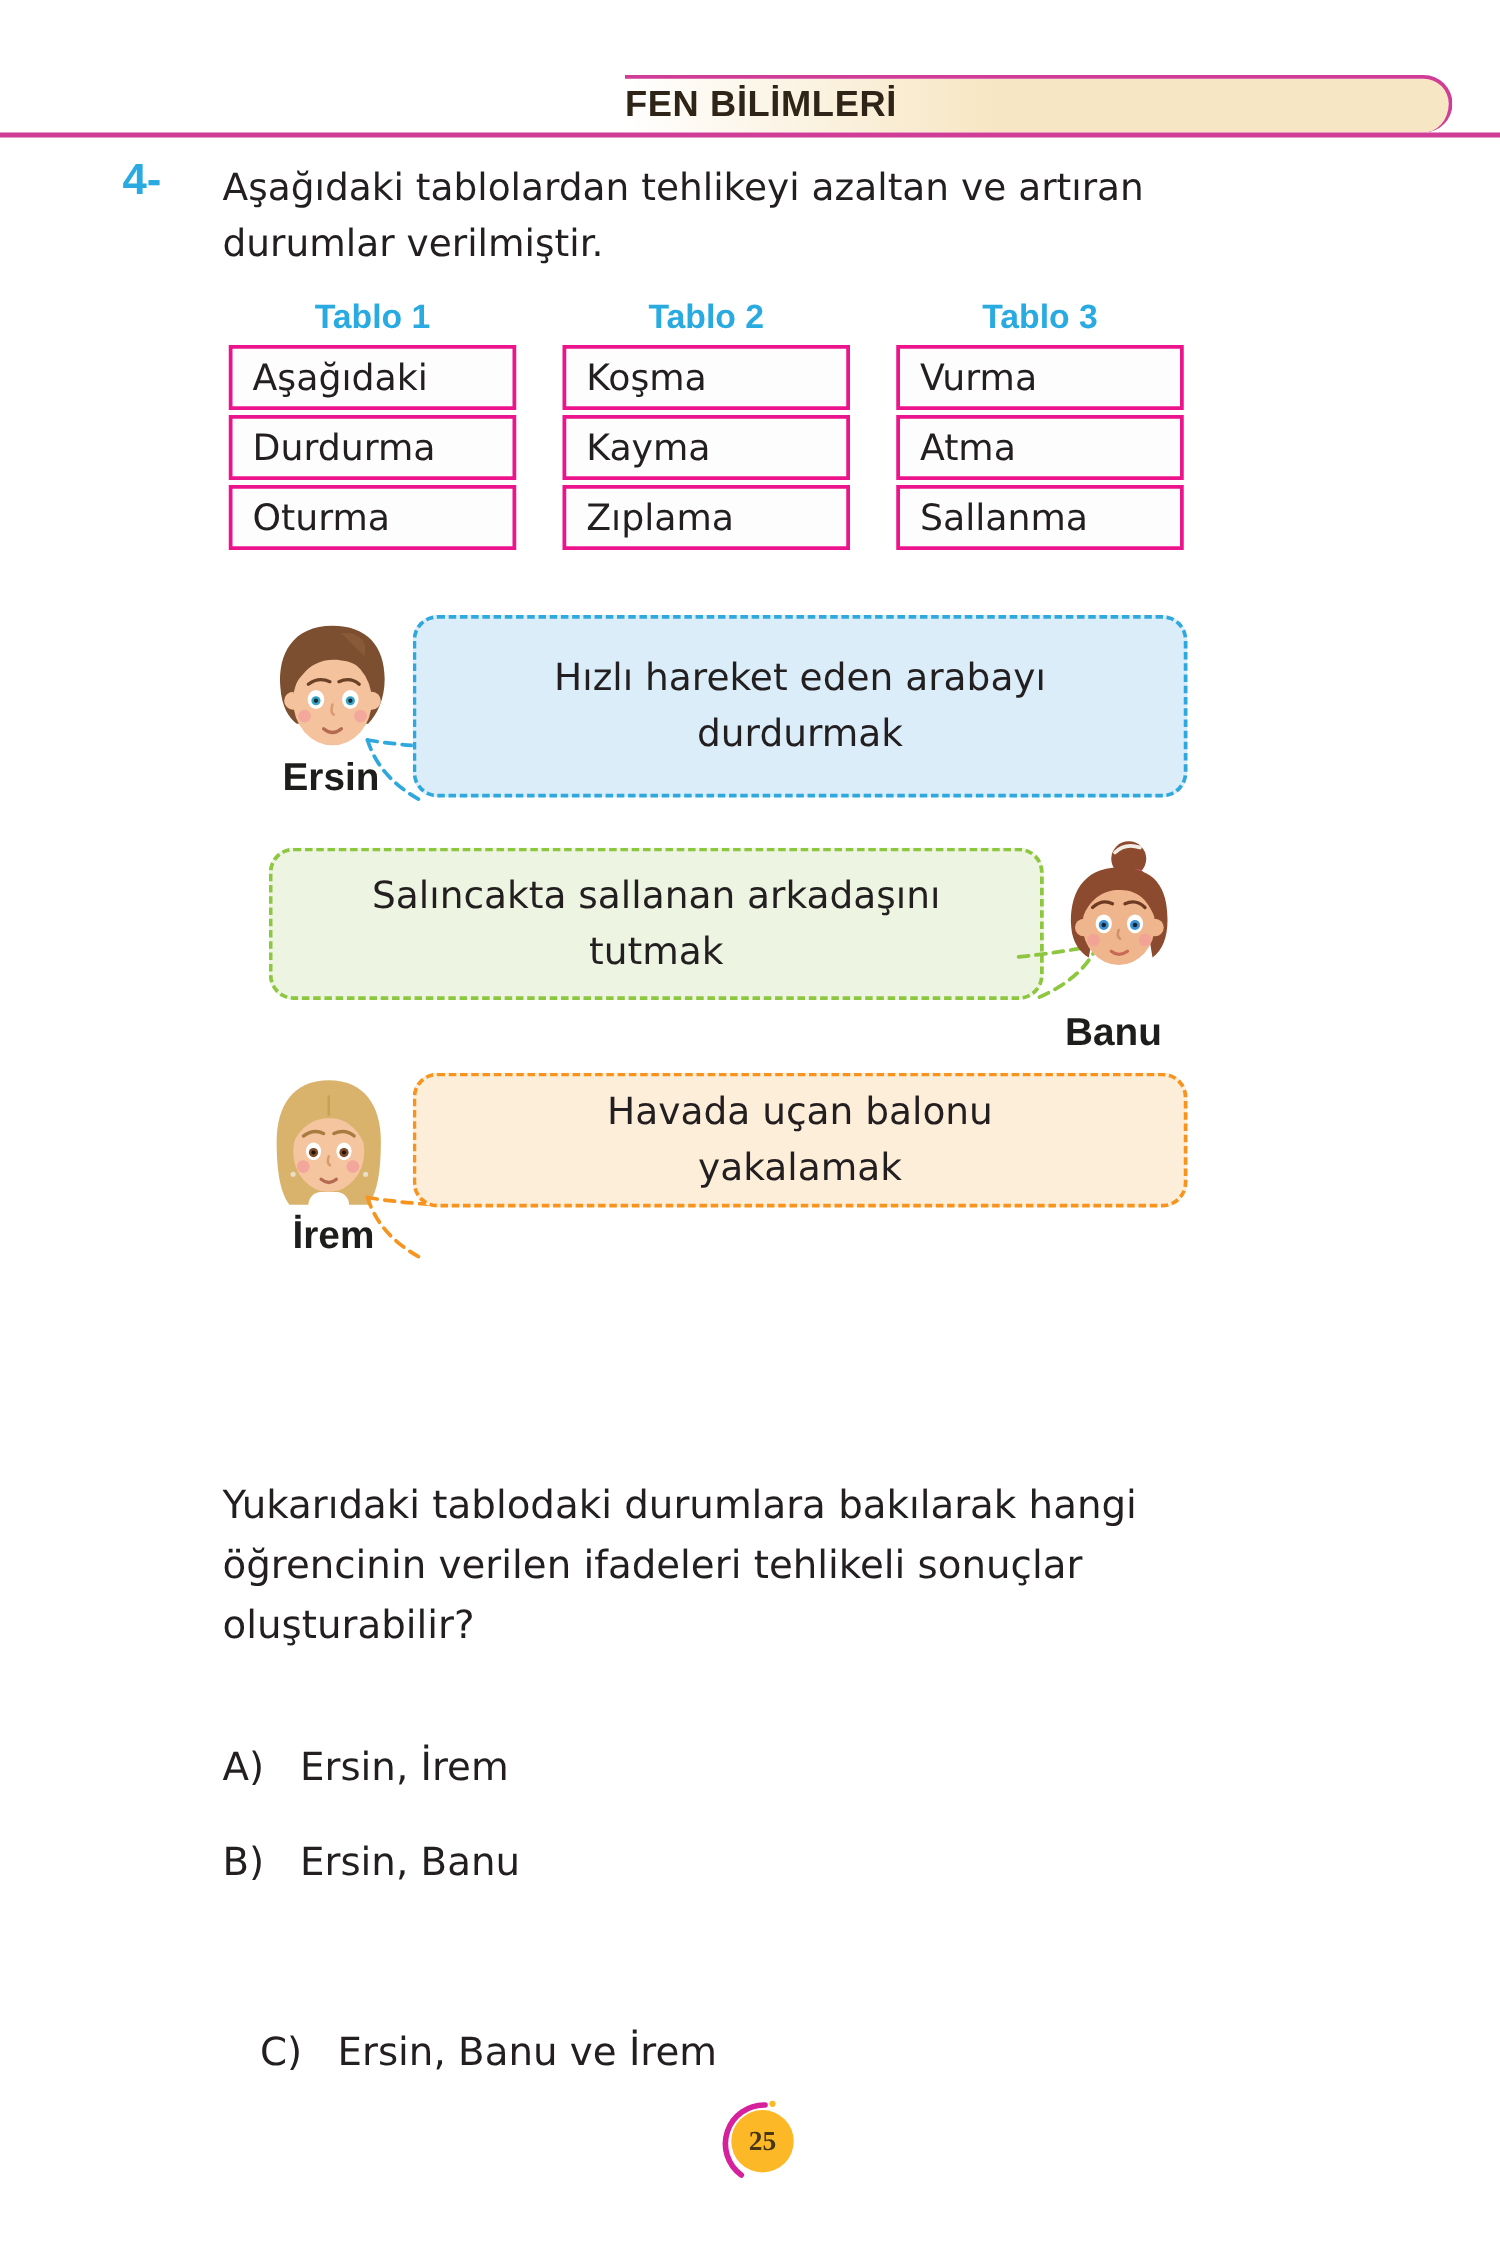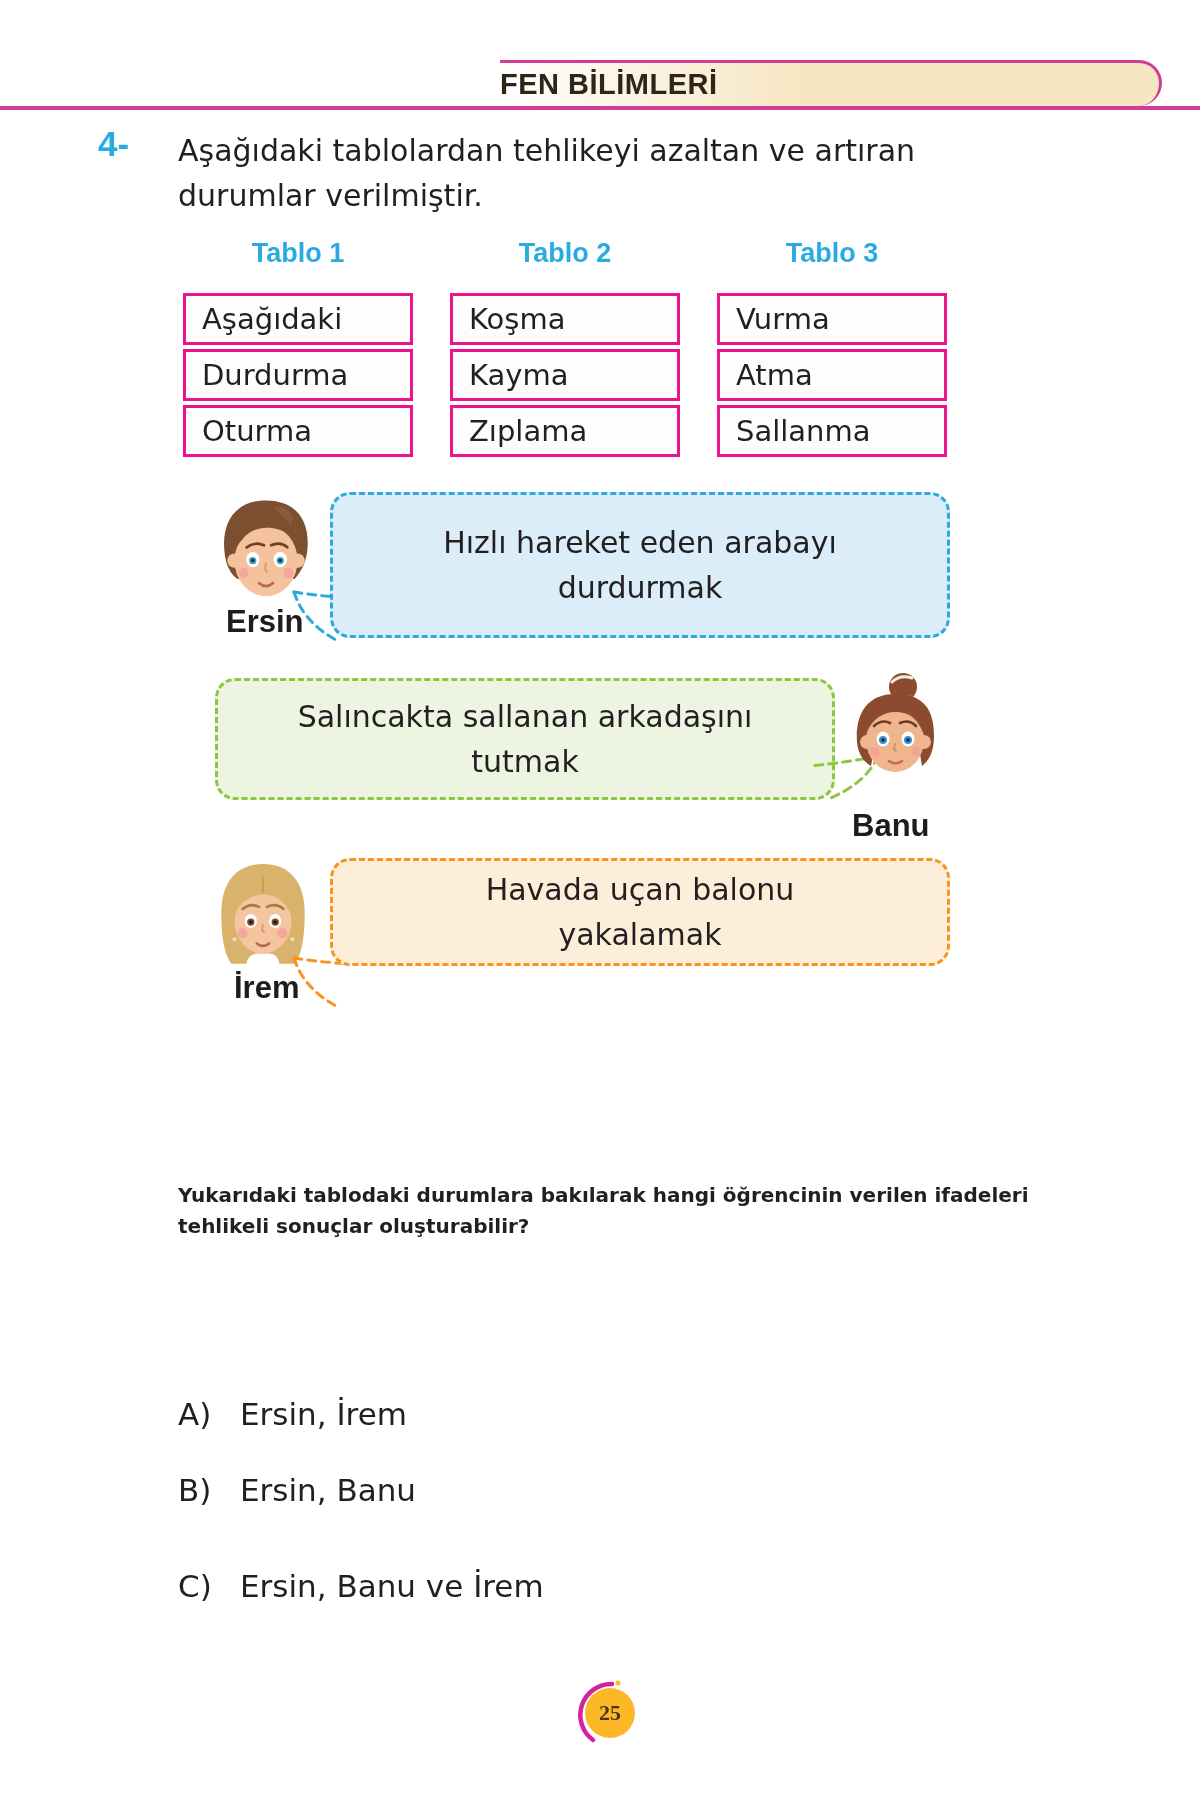--- a/index.html
+++ b/index.html
@@ -22,21 +22,21 @@
   .q-number{
     position:absolute;left:98px;top:124px;
     font-family:"Liberation Sans",sans-serif;font-weight:bold;font-size:35px;color:#29abe2;
   }
   .q-intro{position:absolute;left:178px;top:128px;width:812px;font-size:30px;line-height:1.5;}
   
   .tbl{position:absolute;top:238px;width:230px;}
   .tbl.t1{left:183px;} .tbl.t2{left:450px;} .tbl.t3{left:717px;}
   .tbl-title{
     text-align:center;font-family:"Liberation Sans",sans-serif;font-weight:bold;
-    font-size:27px;color:#29abe2;margin-bottom:24px;
+    font-size:27px;color:#29abe2;margin-bottom:7px;
   }
   .tbl-cell{
     box-sizing:border-box;height:52px;margin-bottom:4px;background:#fdfdfd;
     border:3px solid #ec148c;padding-left:16px;font-size:29px;line-height:46px;
     white-space:nowrap;overflow:hidden;
   }
   
   .bubble{
     position:absolute;box-sizing:border-box;border-radius:20px;
     display:flex;flex-direction:column;align-items:center;justify-content:center;
@@ -54,24 +54,24 @@
     font-size:31px;color:#1d1d1b;
   }
   .kid-name.ersin{left:226px;top:604px;}
   .kid-name.banu {left:852px;top:808px;}
   .kid-name.irem {left:234px;top:970px;}
   .tail{position:absolute;}
   .tail.ersin{left:288px;top:586px;}
   .tail.banu{left:804px;top:748px;transform:scaleX(-1);}
   .tail.irem{left:288px;top:952px;}
   
-  .q-body{position:absolute;left:178px;top:1180px;width:852px;font-size:20px;font-weight:bold;line-height:1.55;}
+  .q-body{position:absolute;left:178px;top:1180px;width:852px;font-size:31px;font-weight:normal;line-height:1.55;}
   .option{position:absolute;left:178px;font-size:31px;white-space:nowrap;}
   .option .letter{display:inline-block;width:62px;}
-  .option.a{top:1396px;} .option.b{top:1472px;} .option.c{top:1568px;}
+  .option.a{top:1396px;} .option.b{top:1472px;} .option.c{top:1624px;margin-left:30px;}
   
   .page-circle{
     position:absolute;left:585px;top:1688px;width:50px;height:50px;border-radius:50%;
     background:#fcb826;display:flex;align-items:center;justify-content:center;
     font-family:Liberation Serif, serif;font-weight:bold;font-size:22px;color:#463612;
   }
   .page-arc{position:absolute;left:572px;top:1678px;}
 </style>
 </head>
 <body>

